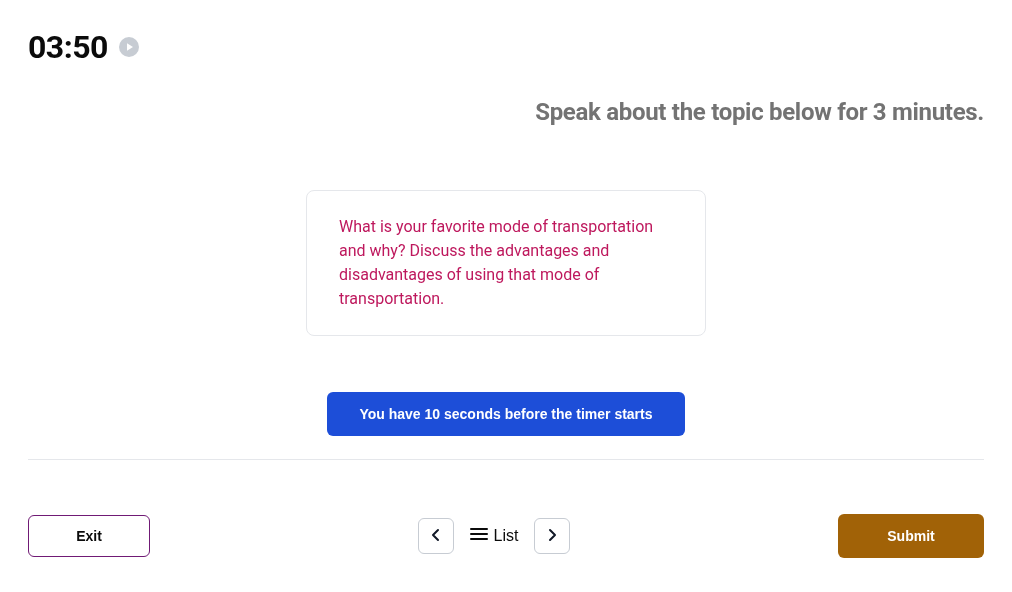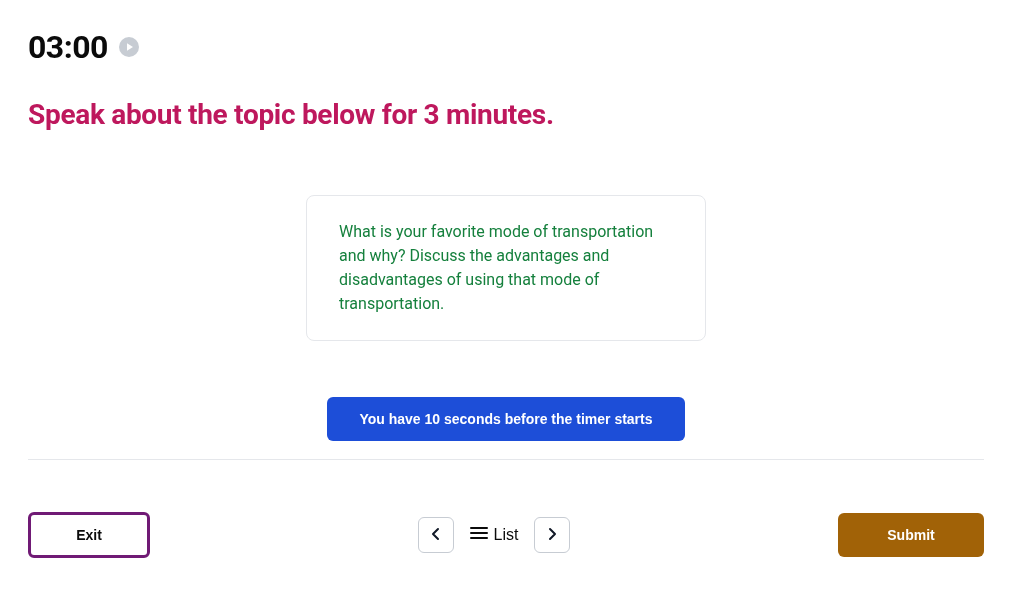--- a/index.html
+++ b/index.html
@@ -31,38 +31,38 @@
       color: #0b0b0b;
     }
     .play-icon-wrap {
       width: 22px;
       height: 22px;
       display: flex;
       align-items: center;
       justify-content: center;
     }
     .page-title {
-      font-size: 28px;
+      font-size: 24px;
       font-weight: 700;
       letter-spacing: -0.3px;
-      text-align: left;
-      color: #be185d;
+      text-align: right;
+      color: #737373;
       margin-bottom: 64px;
     }
     .topic-card {
       max-width: 400px;
       margin: 0 auto 56px auto;
       border: 1px solid #e5e7eb;
       border-radius: 8px;
       padding: 24px 32px;
     }
     .topic-text {
       font-size: 16px;
       line-height: 1.5;
-      color: #15803d;
+      color: #be185d;
       font-weight: 400;
     }
     .countdown-button-wrap {
       display: flex;
       justify-content: center;
     }
     .countdown-button {
       background: #1d4ed8;
       color: #ffffff;
       font-size: 14px;
@@ -86,21 +86,21 @@
     .footer {
       position: absolute;
       bottom: 34px;
       left: 28px;
       right: 28px;
       display: flex;
       align-items: center;
       justify-content: space-between;
     }
     .exit-button {
-      border: 3px solid #701a75;
+      border: 1px solid #701a75;
       background: #ffffff;
       color: #0b0b0b;
       font-size: 14px;
       font-weight: 700;
       padding: 12px 20px;
       border-radius: 6px;
       cursor: pointer;
       min-width: 122px;
       text-align: center;
     }
@@ -150,21 +150,21 @@
       fill: none;
       stroke-linecap: round;
       stroke-linejoin: round;
     }
   </style>
 </head>
 <body>
 
 <div class="content-wrapper">
   <div class="timer-row">
-    <div class="timer">03:00</div>
+    <div class="timer">03:50</div>
     <div class="play-icon-wrap">
       <svg width="20" height="20" viewBox="0 0 20 20">
         <circle cx="10" cy="10" r="10" fill="#c7ccd3"></circle>
         <path d="M 8 6.2 L 14 10 L 8 13.8 Z" fill="#ffffff"></path>
       </svg>
     </div>
   </div>
 
   <h1 class="page-title">Speak about the topic below for 3 minutes.</h1>
 

